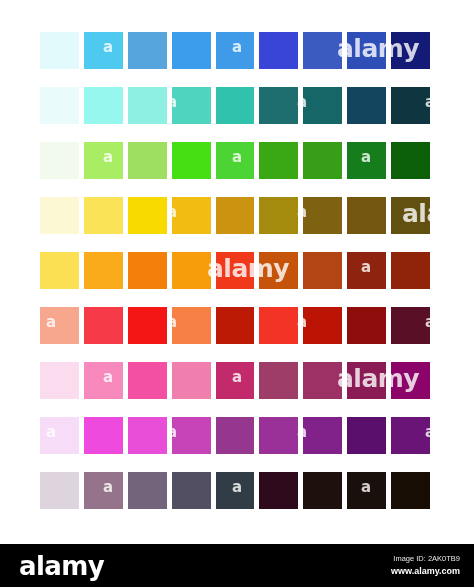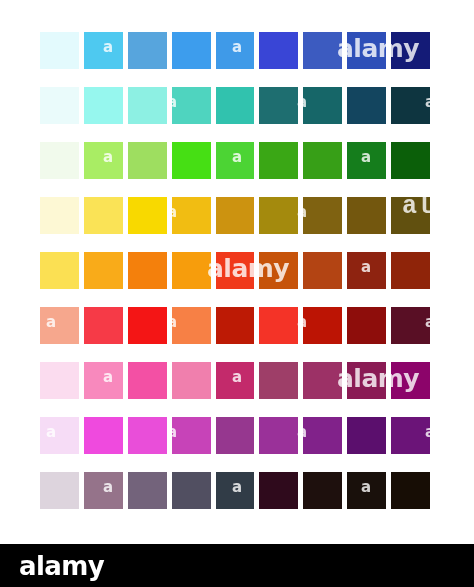--- a/index.html
+++ b/index.html
@@ -219,36 +219,40 @@
       <div class="wm small" style="left: 232px; top: 40px;">a</div>
       <div class="wm word" style="left: 337px; top: 36px;">alamy</div>
       <div class="wm small" style="left: 167px; top: 95px;">a</div>
       <div class="wm small" style="left: 297px; top: 95px;">a</div>
       <div class="wm small" style="left: 425px; top: 95px;">a</div>
       <div class="wm small" style="left: 103px; top: 150px;">a</div>
       <div class="wm small" style="left: 232px; top: 150px;">a</div>
       <div class="wm small" style="left: 361px; top: 150px;">a</div>
       <div class="wm small" style="left: 167px; top: 205px;">a</div>
       <div class="wm small" style="left: 297px; top: 205px;">a</div>
-      <div class="wm word" style="left: 402px; top: 194px; font-family: Liberation Mono, monospace;">alam</div>
+      <div class="wm word" style="left: 402px; top: 201px;">alam</div>
       <div class="wm word" style="left: 207px; top: 256px;">alamy</div>
       <div class="wm small" style="left: 361px; top: 260px;">a</div>
       <div class="wm small" style="left: 46px; top: 315px;">a</div>
       <div class="wm small" style="left: 167px; top: 315px;">a</div>
       <div class="wm small" style="left: 297px; top: 315px;">a</div>
       <div class="wm small" style="left: 425px; top: 315px;">a</div>
       <div class="wm small" style="left: 103px; top: 370px;">a</div>
       <div class="wm small" style="left: 232px; top: 370px;">a</div>
       <div class="wm word" style="left: 337px; top: 366px;">alamy</div>
       <div class="wm small" style="left: 46px; top: 425px;">a</div>
       <div class="wm small" style="left: 167px; top: 425px;">a</div>
       <div class="wm small" style="left: 297px; top: 425px;">a</div>
       <div class="wm small" style="left: 425px; top: 425px;">a</div>
       <div class="wm small" style="left: 103px; top: 480px;">a</div>
       <div class="wm small" style="left: 232px; top: 480px;">a</div>
       <div class="wm small" style="left: 361px; top: 480px;">a</div>
     </div>
 
   <div id="footer">
     <div id="footer-logo">alamy</div>
+    <div id="footer-meta">
+      <div id="footer-imageid">Image ID: 2AK0TB9</div>
+      <div id="footer-url">www.alamy.com</div>
+    </div>
   </div>
 
 </div>
 
 </body></html>

